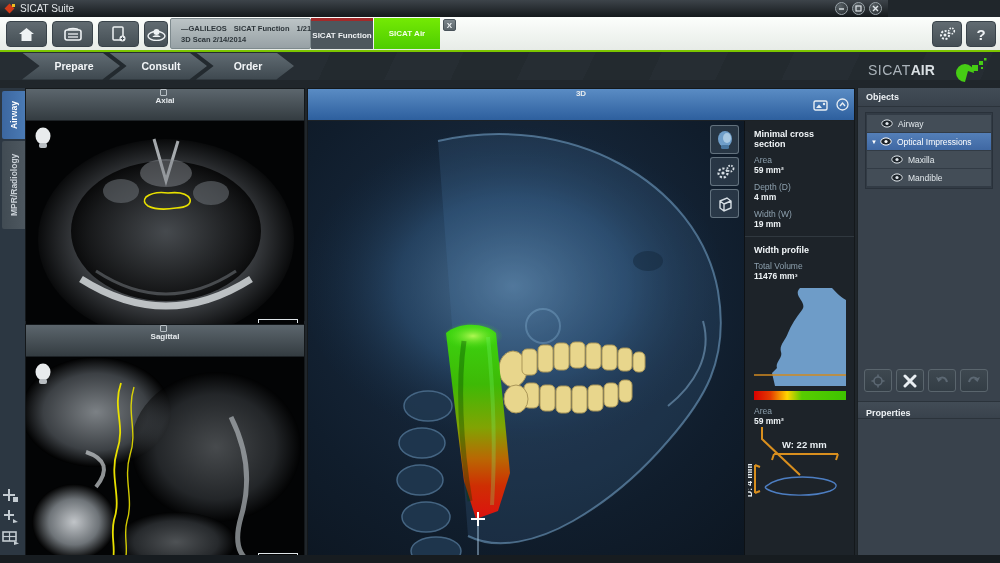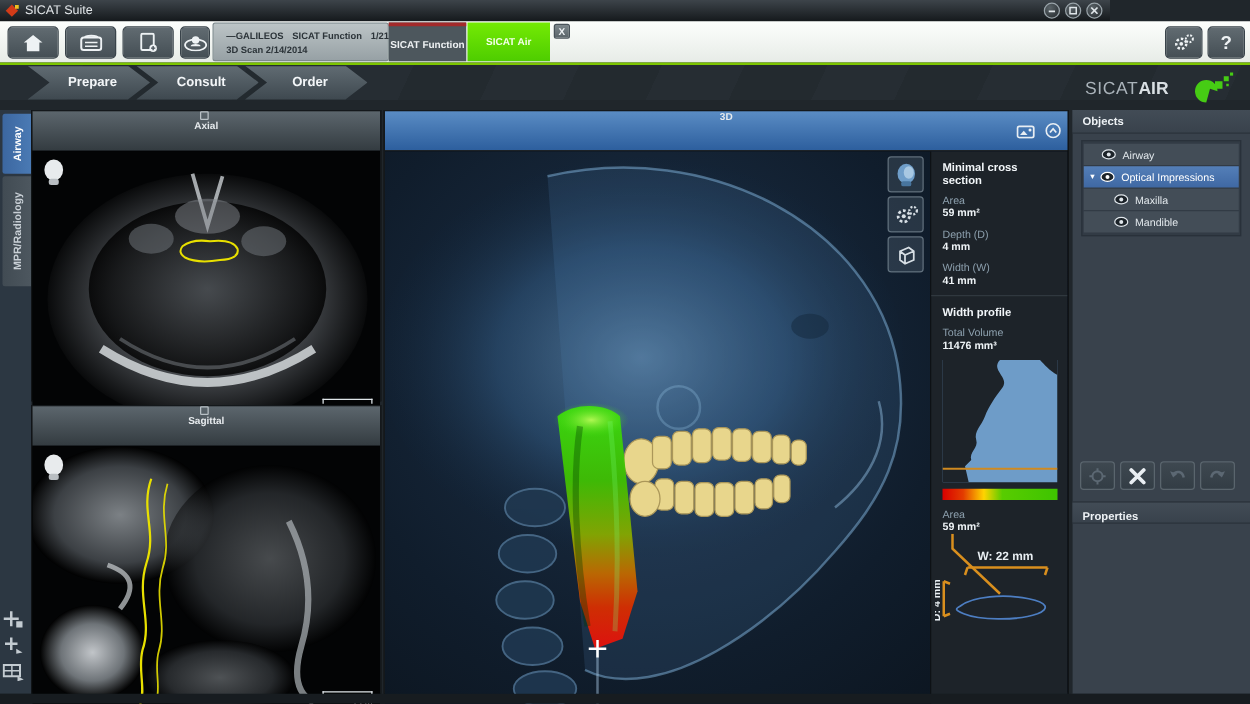--- a/index.html
+++ b/index.html
@@ -446,21 +446,21 @@
       </span>
 
       
       <div class="inspector">
         <div class="ins-title">Minimal cross section</div>
         <div class="ins-label">Area</div>
         <div class="ins-value">59 mm²</div>
         <div class="ins-label">Depth (D)</div>
         <div class="ins-value">4 mm</div>
         <div class="ins-label">Width (W)</div>
-        <div class="ins-value">41 mm</div>
+        <div class="ins-value">19 mm</div>
         <div class="ins-div"></div>
         <div class="ins-title">Width profile</div>
         <div class="ins-label">Total Volume</div>
         <div class="ins-value">11476 mm³</div>
 
         <svg class="profile-chart" width="92" height="98" viewBox="0 0 92 98">
           <rect width="92" height="98" fill="#6e9cc8"></rect>
           <path d="M0,0 L46,0 C38,8 54,14 48,22 C42,30 37,37 34,45 C31,53 25,57 27,64 C29,70 21,74 23,80 L18,85 L21,98 L0,98 Z" fill="#1d2329"></path>
           <path d="M92,0 L92,12 C85,8 82,4 78,0 Z" fill="#1d2329"></path>
           <line x1="0" y1="87" x2="92" y2="87" stroke="#d08a20" stroke-width="1.6"></line>

